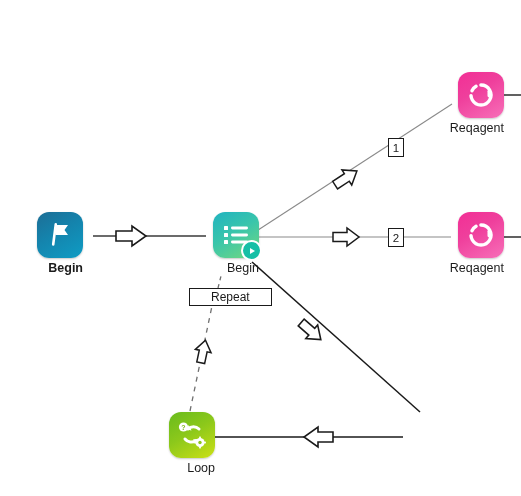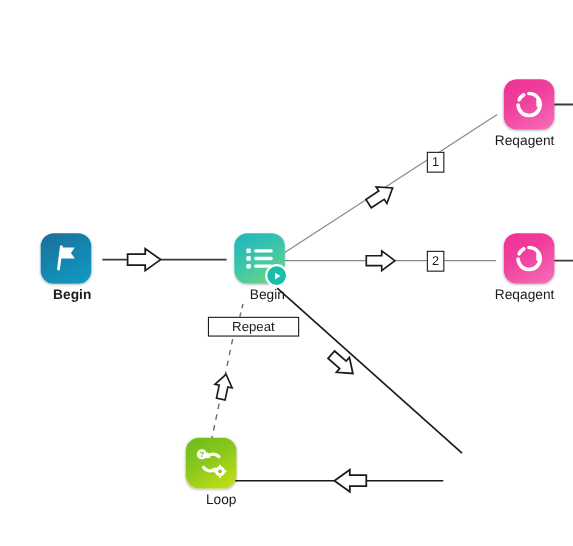--- a/index.html
+++ b/index.html
@@ -204,21 +204,21 @@
   <div class="node" style="left:452px; top:212px;">
     <div class="node-icon theme-agent">
       <svg width="28" height="28" viewBox="0 0 28 28">
         <path d="M14 4 a10 10 0 1 1 -0.01 0" fill="none" stroke="#ffffff" stroke-width="3.4" stroke-linecap="round" stroke-dasharray="46 5 6 5"></path>
         <rect x="20.5" y="8.5" width="3.6" height="8" rx="1.8" fill="#ffffff"></rect>
       </svg>
     </div>
     <div class="node-label">Reqagent</div>
   </div>
 
-  <div class="node" style="left:163px; top:398px;">
+  <div class="node" style="left:163px; top:412px;">
     <div class="node-icon theme-loop">
       <svg width="30" height="30" viewBox="0 0 30 30">
 
         <path d="M22 9 a8 8 0 0 0 -11 0" fill="none" stroke="#ffffff" stroke-width="3" stroke-linecap="round"></path>
         <path d="M11.5 5 L10 9.6 L14.6 10.4 Z" fill="#ffffff"></path>
 
         <path d="M8 19 a8 8 0 0 0 11 1.5" fill="none" stroke="#ffffff" stroke-width="3" stroke-linecap="round"></path>
         <path d="M19.5 24.5 L20.6 19.6 L16 19.2 Z" fill="#ffffff"></path>
 
         <circle cx="6.5" cy="7" r="4.6" fill="#ffffff"></circle>

